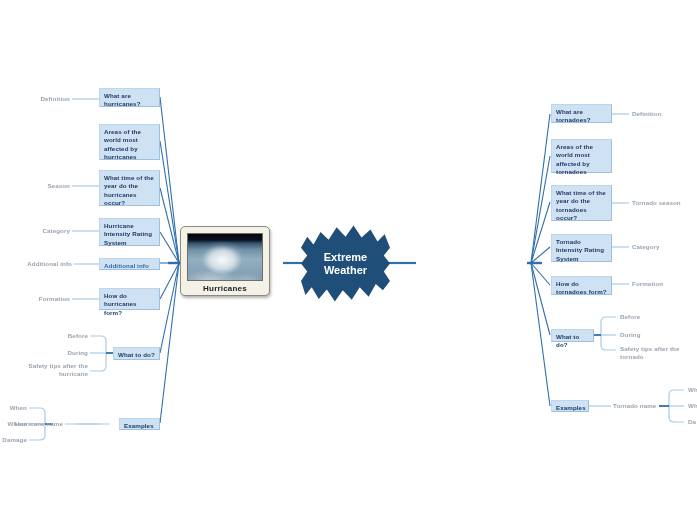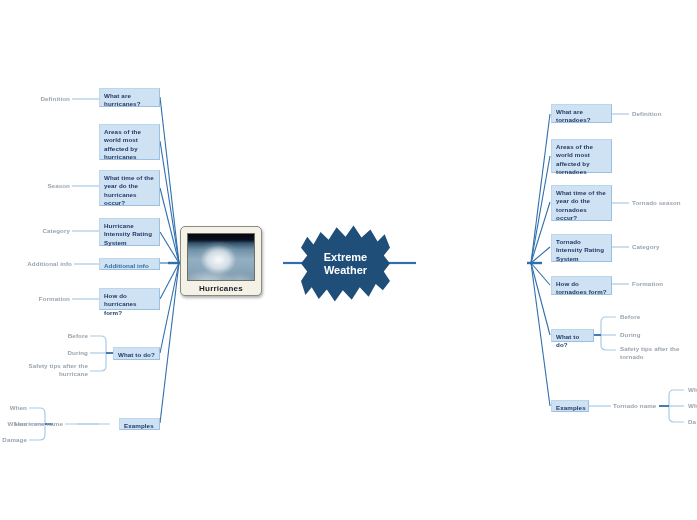--- a/index.html
+++ b/index.html
@@ -185,21 +185,21 @@
       <path d="M669,401 L669,417 Q669,422 674,422 L684,422"></path>
       <path d="M669,406 L684,406"></path>
     </g>
     <path d="M659,406 L669,406" stroke="#2f6fae" stroke-width="1.8" fill="none"></path>
   </svg>
 
   <div class="center" style="left:301px;top:224px;width:89px;height:79px;">
     <span>Extreme Weather</span>
   </div>
 
-  <div class="card" style="left:180px;top:226px;width:82px;height:70px;">
+  <div class="card" style="left:180px;top:226px;width:90px;height:70px;">
     <div class="photo ph-hurricane"></div>
     <div class="cap">Hurricanes</div>
   </div>
 
 
   <div class="box" style="left:99px;top:88px;width:61px;height:19px;">What are hurricanes?</div>
 
   <div class="box" style="left:99px;top:124px;width:61px;height:36px;">Areas of the world most affected by hurricanes</div>
 
   <div class="box" style="left:99px;top:170px;width:61px;height:36px;">What time of the year do the hurricanes occur?</div>

